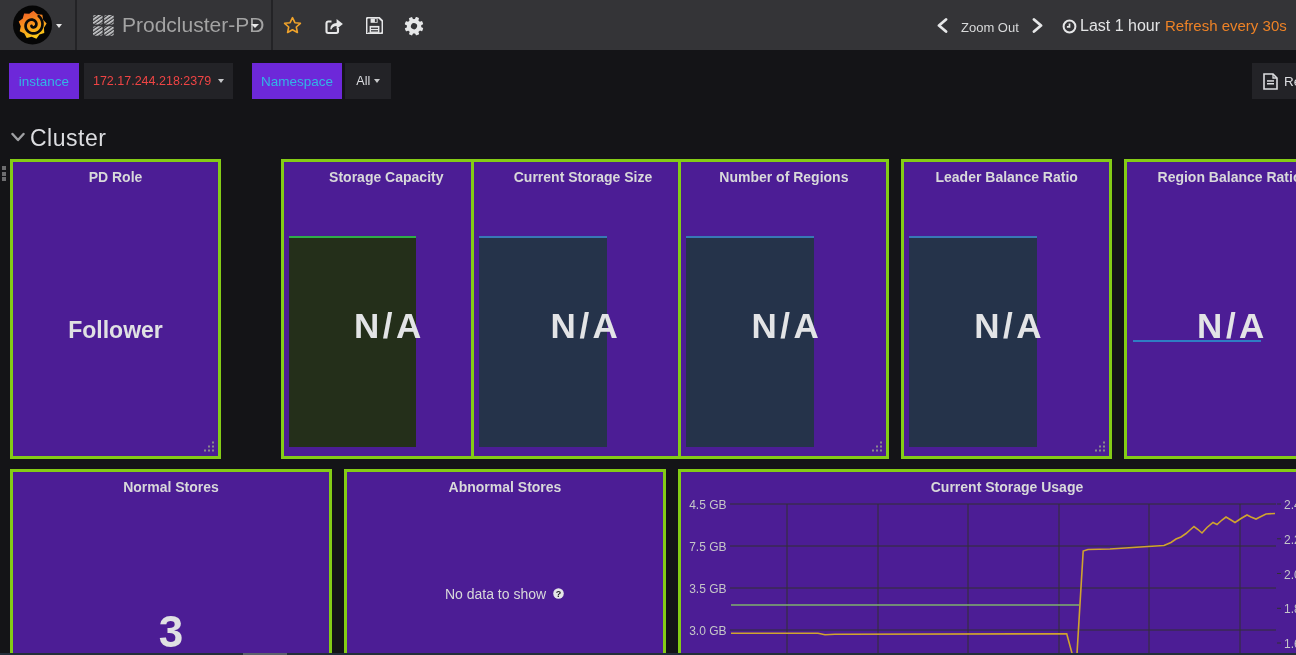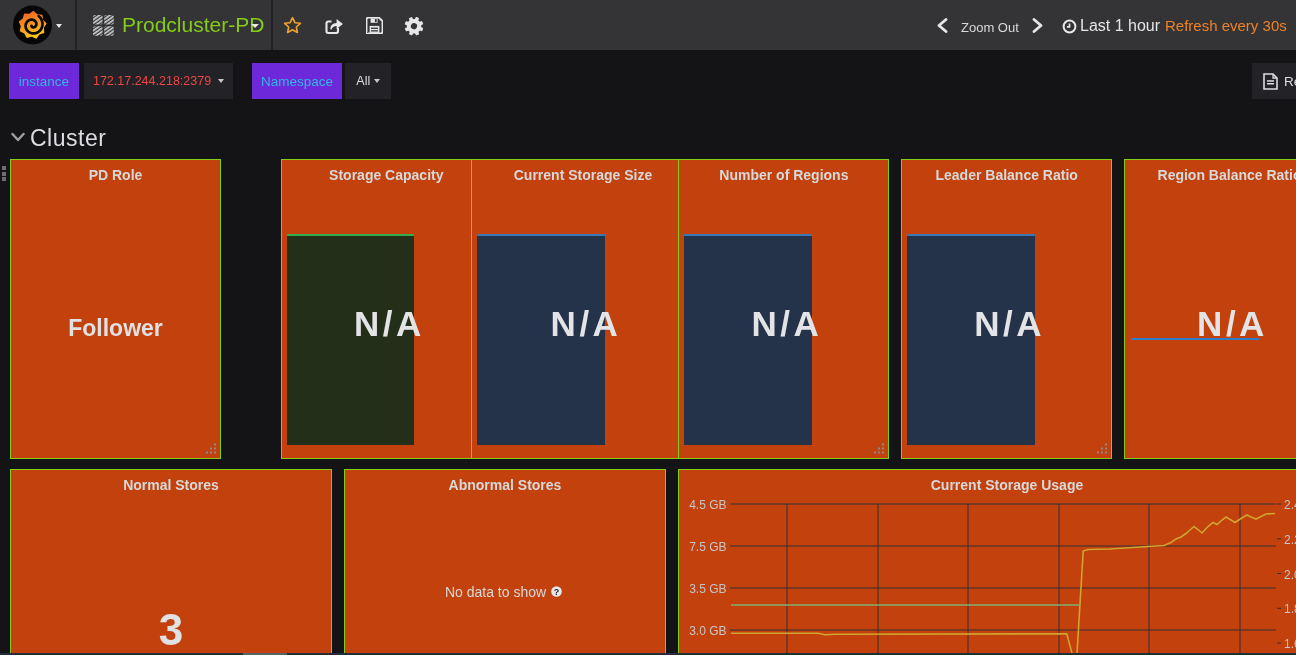--- a/index.html
+++ b/index.html
@@ -7,21 +7,21 @@
   body { font-family:"Liberation Sans", sans-serif; background:#141417; color:#d8d9da; position:relative; }
   .abs { position:absolute; }
   
   #navbar { position:absolute; left:0; top:0; width:1296px; height:50px; background:#343437; }
   .nav-sep { position:absolute; top:0; width:2px; height:50px; background:#232326; }
   .navtext { position:absolute; color:#d8d9da; }
   
   .varbox { position:absolute; top:63px; height:36px; background:#6d28d9; display:flex; align-items:center; justify-content:center; font-size:13.5px; }
   .cyan { color:#33b5e5; }
   
-  .panel { position:absolute; background:#c2410c; border:1px solid #84cc16; }
+  .panel { position:absolute; background:#4c1d95; border:3px solid #84cc16; }
   .ptitle { position:absolute; left:0; right:0; top:7px; text-align:center; font-size:14px; font-weight:700; color:#d8d9da; letter-spacing:0; }
   .caret { display:inline-block; width:0; height:0; border-left:5px solid transparent; border-right:5px solid transparent; border-top:5px solid #c7c8ca; vertical-align:middle; }
   .navalue { position:absolute; left:0; right:0; padding-left:6px; top:163.7px; text-align:center; font-size:35px; font-weight:700; color:#e3e4e6; line-height:0; letter-spacing:3.5px; }
   .bluebar { left:5px; top:74px; width:128px; height:211px; background:#25334a; border-top:2px solid #3878b5; }
   .ylab { position:absolute; width:48.5px; left:678px; text-align:right; font-size:12px; color:#c5c6c8; }
   .yrlab { position:absolute; left:1284px; font-size:12px; color:#c5c6c8; }
 </style>
 </head>
 <body>
 <svg width="0" height="0" style="position:absolute">
@@ -59,21 +59,21 @@
     <defs>
       <pattern id="hatch" width="3" height="3" patternUnits="userSpaceOnUse" patternTransform="rotate(55)">
         <rect width="1.7" height="3" fill="#cfd0d2"></rect>
       </pattern>
     </defs>
     <rect x="0" y="0" width="9.6" height="9.6" rx="1.8" fill="url(#hatch)"></rect>
     <rect x="11.2" y="0" width="9.6" height="9.6" rx="1.8" fill="url(#hatch)"></rect>
     <rect x="0" y="11.2" width="9.6" height="9.6" rx="1.8" fill="url(#hatch)"></rect>
     <rect x="11.2" y="11.2" width="9.6" height="9.6" rx="1.8" fill="url(#hatch)"></rect>
   </svg>
-  <div class="navtext" style="left:122px;top:13px;font-size:21px;color:#84cc16;">Prodcluster-PD</div>
+  <div class="navtext" style="left:122px;top:13px;font-size:21px;color:#a3a3a3;">Prodcluster-PD</div>
   <div class="caret" style="position:absolute;left:250.5px;top:23.5px;border-left-width:4.5px;border-right-width:4.5px;border-top-width:4.5px;border-top-color:#e8e8e8"></div>
   <div class="nav-sep" style="left:271px"></div>
 
   <svg class="abs" style="left:283px;top:16px" width="19" height="19" viewBox="0 0 19 19">
     <path d="M9.5 1.6 L11.9 6.7 L17.4 7.3 L13.3 11.0 L14.4 16.5 L9.5 13.7 L4.6 16.5 L5.7 11.0 L1.6 7.3 L7.1 6.7 Z" fill="none" stroke="#f0a32b" stroke-width="1.6" stroke-linejoin="round"></path>
   </svg>
 
   <svg class="abs" style="left:324px;top:16px" width="20" height="20" viewBox="0 0 20 20">
     <path d="M7.5 5.5 H4.2 A1.7 1.7 0 0 0 2.5 7.2 V15.3 A1.7 1.7 0 0 0 4.2 17 H12.3 A1.7 1.7 0 0 0 14 15.3 V12" fill="none" stroke="#e6e7e8" stroke-width="2.1"></path>
     <path d="M6.2 13.2 Q6.5 7.0 12.6 6.9 L12.6 3.0 L18.9 8.0 L12.6 13.0 L12.6 10.0 Q8.6 10.1 7.5 13.6 Z" fill="#e6e7e8"></path>

